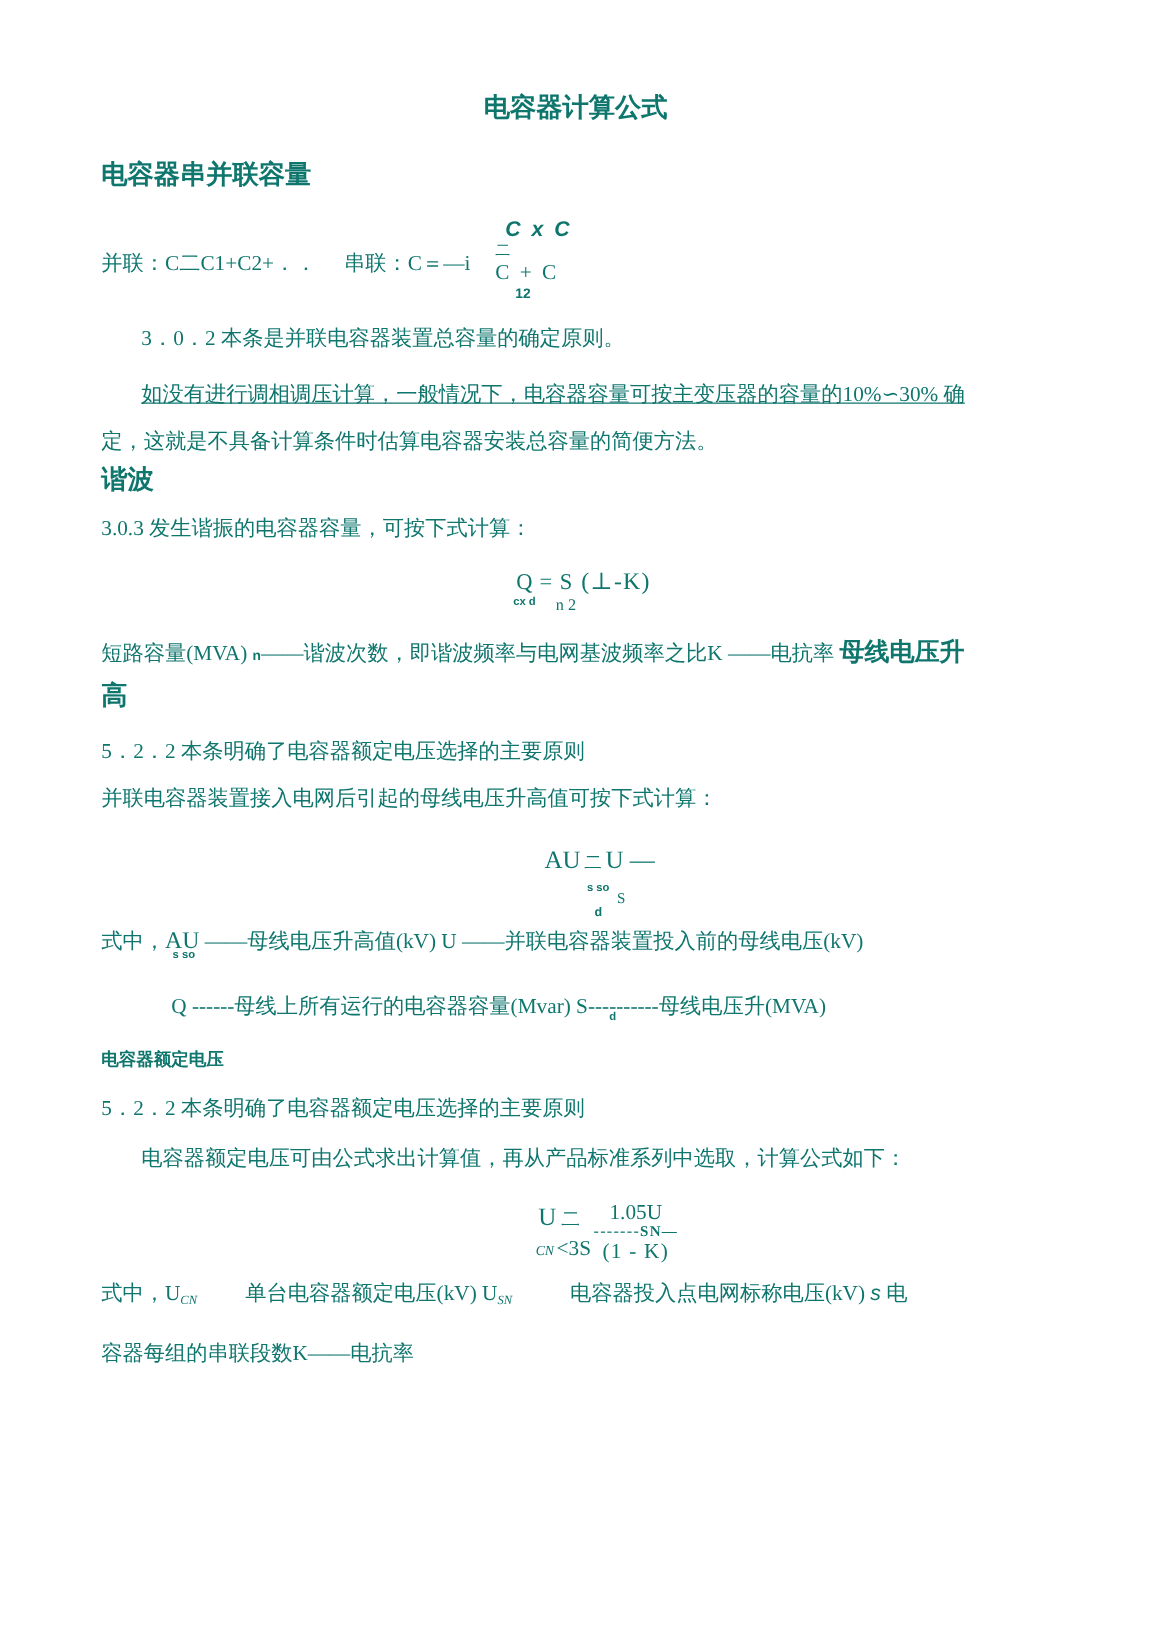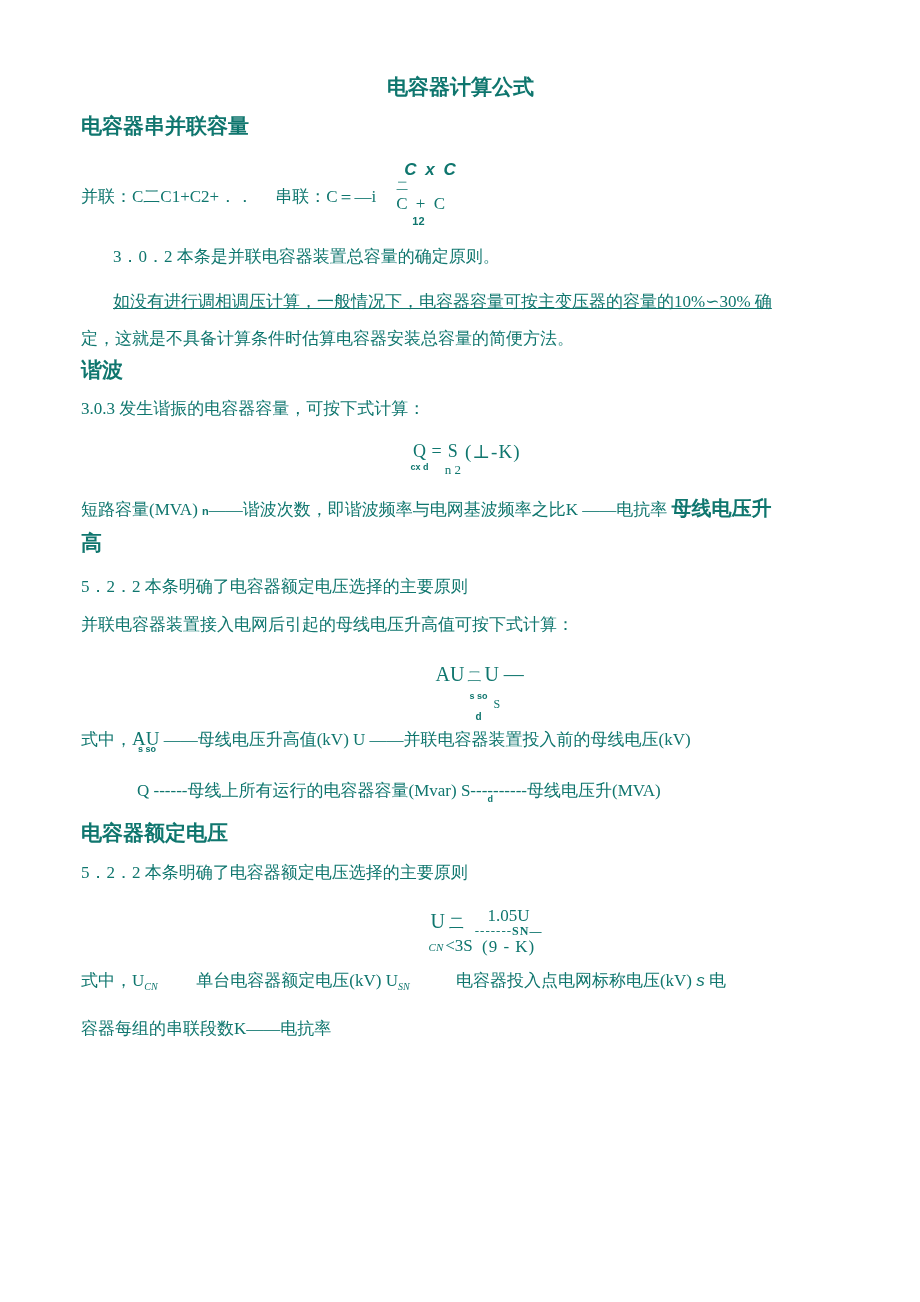--- a/index.html
+++ b/index.html
@@ -4,25 +4,25 @@
 <style>
   html,body{margin:0;padding:0;background:#888;}
   .page{
     width:920px;height:1302px;background:#ffffff;box-sizing:border-box;
     padding:76px 80px 0 81px;color:#0f766e;
     font-family:"Liberation Serif","DejaVu Serif",serif;
     font-size:17px;line-height:22px;position:relative;overflow:hidden;
   }
   .hd{font-family:"Liberation Sans","DejaVu Sans",sans-serif;font-weight:700;}
   .doc-title{text-align:center;font-size:21px;line-height:22px;}
-  .h1{font-size:21px;line-height:24px;margin-top:16px;}
+  .h1{font-size:21px;line-height:24px;margin-top:30px;}
   .h2{font-size:21px;line-height:24px;margin-top:14px;}
   .h3{font-size:21px;line-height:24px;margin-top:8px;}
   .h-gao{font-size:21px;line-height:26px;margin-top:6px;}
-  .h4{font-size:21px;line-height:26px;margin-top:14px;}
+  .h4{font-size:14px;line-height:26px;margin-top:14px;}
   p{margin:0;}
   .ind{text-indent:32px;}
   .p302{margin-top:17px;}
   .pest1{margin-top:23px;text-decoration:underline;}
   .pest2{margin-top:15px;}
   .p303{margin-top:16px;}
   .pq1{margin-top:6px;}
   .pq2{margin-top:11px;line-height:26px;}
   .p522a{margin-top:20px;}
   .pgrid{margin-top:16px;}
@@ -150,30 +150,31 @@
     </span>
   </div>
 
   <p class="pau"><span>式中，</span><span class="anch au"><span>AU</span><span class="sb">s so</span></span><span> ——母线电压升高值(kV)  U ——并联电容器装置投入前的母线电压(kV)</span></p>
 
   <p class="pqs"><span class="anch sdash"><span>Q ------母线上所有运行的电容器容量(Mvar)  S----------</span><span class="sb">d</span></span><span>母线电压升(MVA)</span></p>
 
   <div class="h4 hd">电容器额定电压</div>
 
   <p class="p522b">5．2．2 本条明确了电容器额定电压选择的主要原则</p>
+  <p class="pcalc ind">电容器额定电压可由公式求出计算值，再从产品标准系列中选取，计算公式如下：</p>
 
   <div class="f4">
     <span class="f4a">
       <span class="f4row1"><span>U</span><span class="f4eq">二</span></span>
       <span class="f4row2"><span class="f4cn">CN</span><span>&lt;3S</span></span>
     </span>
     <span class="f4b">
       <span class="f4num">1.05U</span>
       <span class="f4bar"><span>-------</span><span class="f4barsub">SN—</span></span>
-      <span class="f4den">(9 - K)</span>
+      <span class="f4den">(1 - K)</span>
     </span>
   </div>
 
   <p class="pu"><span>式中，U</span><span class="anch ucn"><span class="sb">CN</span></span><span>单台电容器额定电压(kV)  U</span><span class="anch usn"><span class="sb">SN</span></span><span>电容器投入点电网标称电压(kV) </span><span class="itq">s</span><span> 电</span></p>
 
   <p class="plast">容器每组的串联段数K——电抗率</p>
 
 </div>
 
 </body></html>

